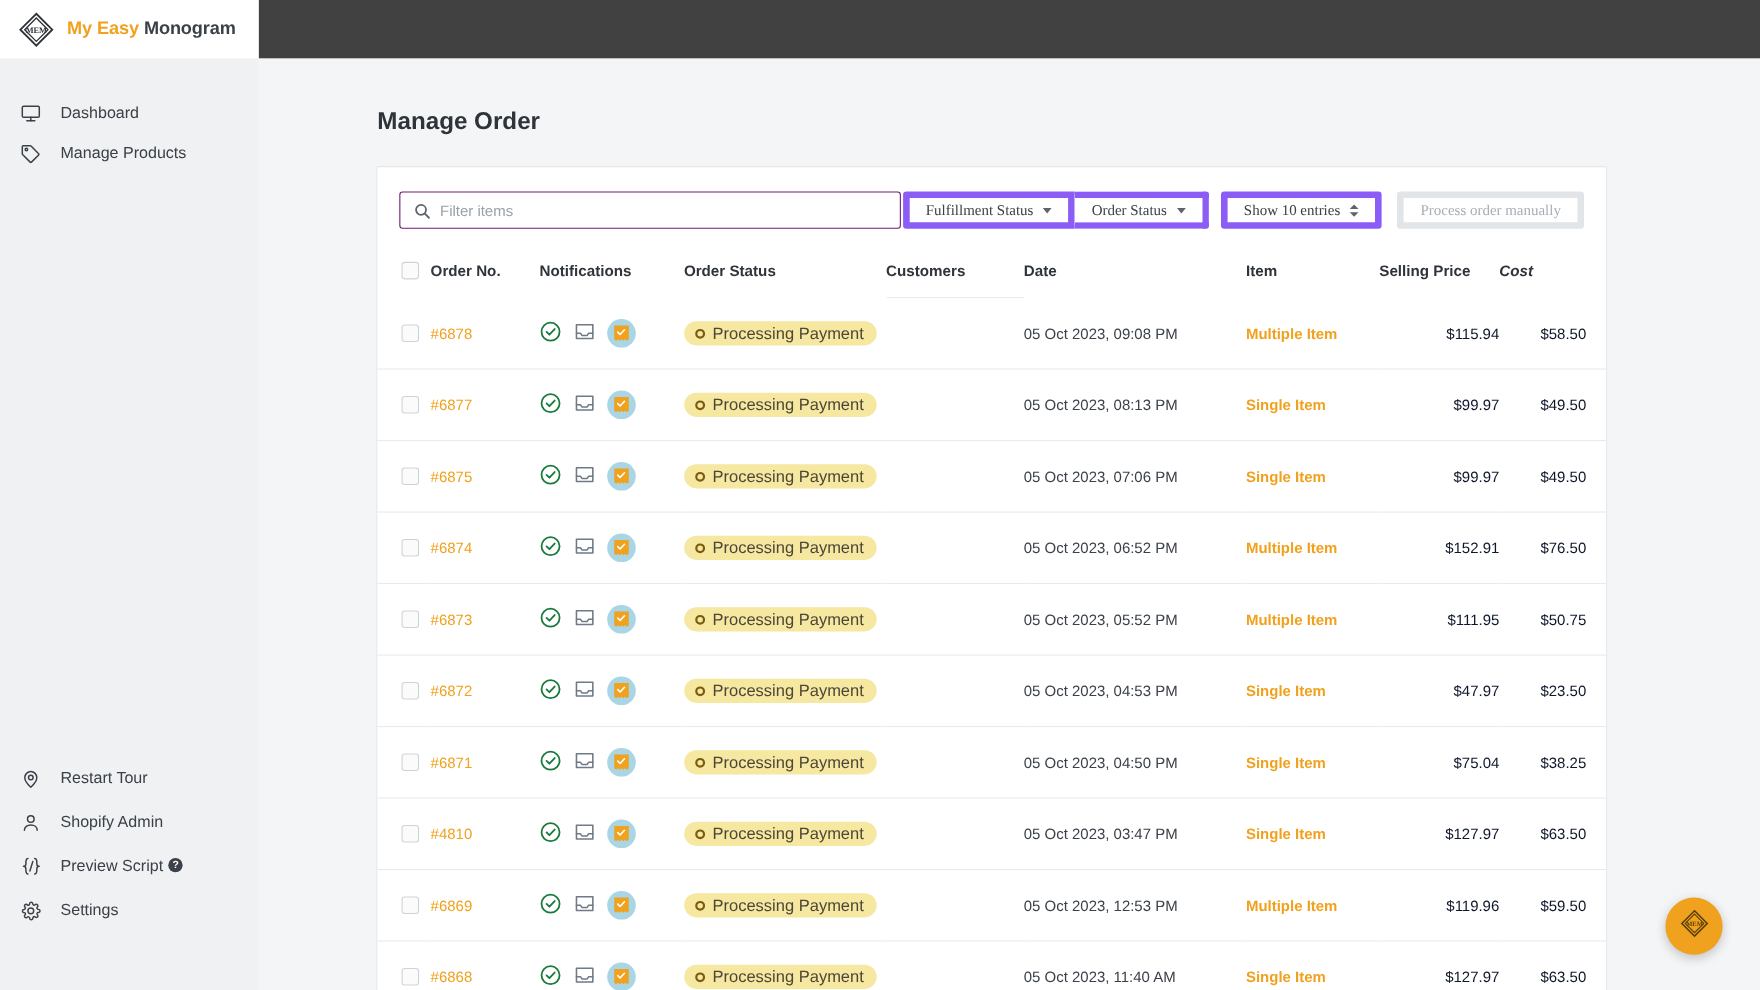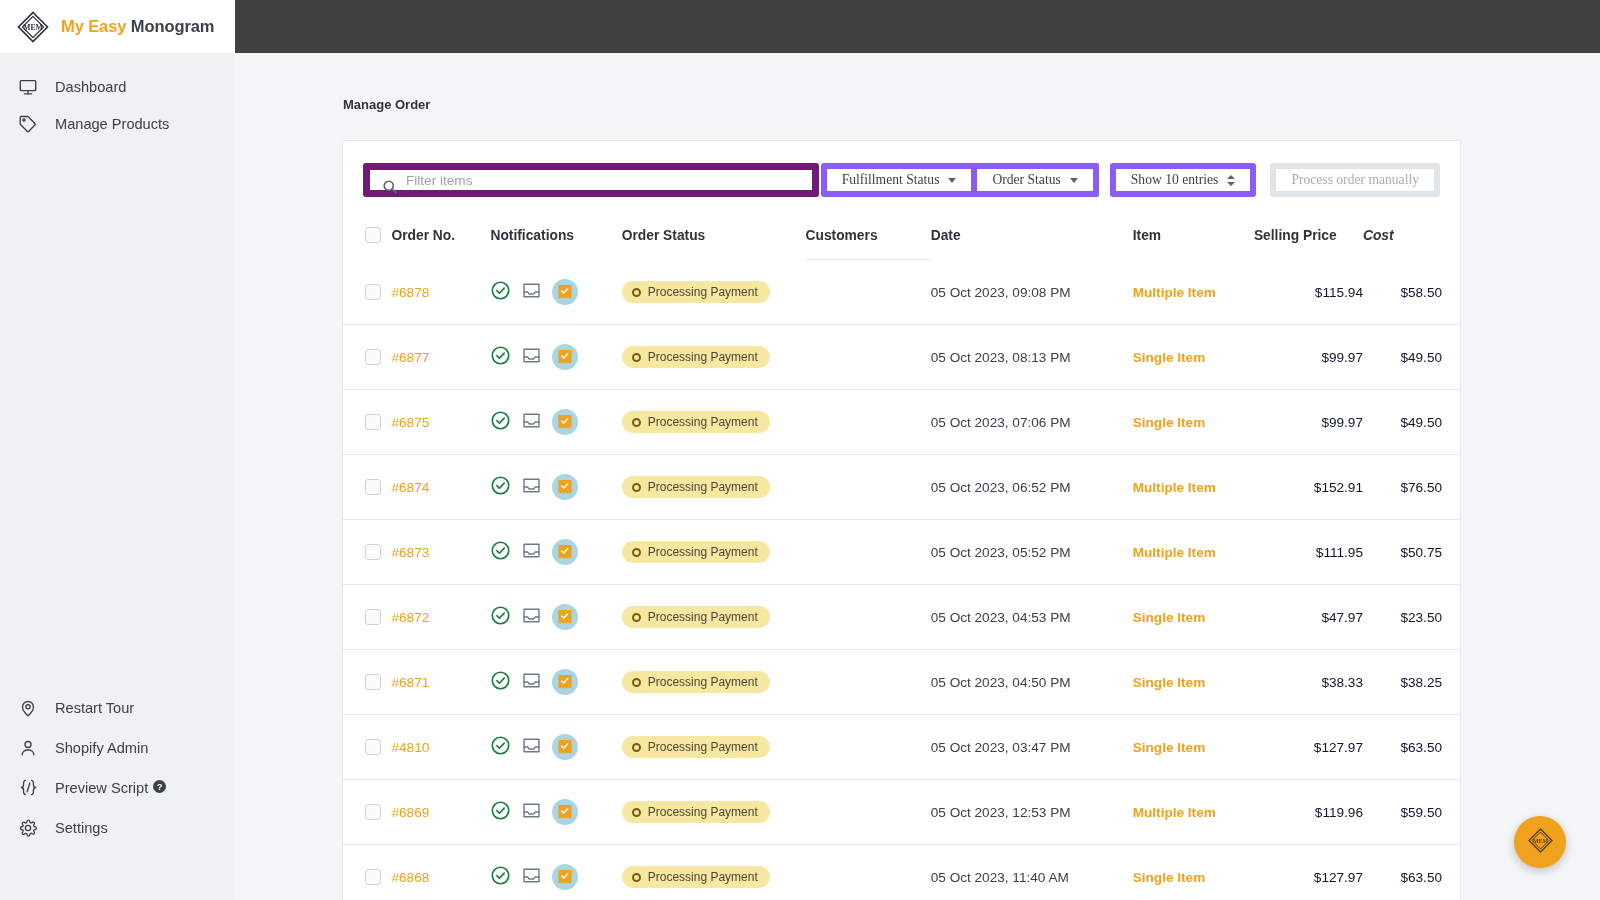--- a/index.html
+++ b/index.html
@@ -26,21 +26,21 @@
     padding-left: 16px;
     flex: 0 0 53px;
   }
   .brand-logo { width: 34px; height: 34px; flex: 0 0 34px; }
   .brand-text {
     font-size: 16.5px; font-weight: 700; letter-spacing: -.1px;
     color: #3b4149; white-space: nowrap;
   }
   .brand-text .hl { color: #f0a11e; }
 
-  .nav-top { padding-top: 16px; }
+  .nav-top { padding-top: 32px; }
   .nav-item {
     display: flex; align-items: center; gap: 16px;
     height: 36px; padding-left: 17px;
     color: #3b4149; font-size: 14.6px; font-weight: 400;
     margin-bottom: 1px;
   }
   .nav-top .nav-item { margin-bottom: 0; height: 36px; }
   .nav-top .nav-item + .nav-item { margin-top: 1px; }
   .nav-item .ico { width: 22px; height: 22px; flex: 0 0 22px; display:flex; align-items:center; justify-content:center; }
   .nav-item.active { background: #f5dbab; color: #e8961b; font-weight: 600; }
@@ -57,42 +57,42 @@
     position: relative; top: -1px;
   }
   .nav-label-wrap { display: flex; align-items: center; }
 
   
   .main { flex: 1 1 auto; position: relative; background: #f4f5f6; height: 900px; }
   .topbar {
     height: 53px; background: #414141; width: 100%;
   }
   .page-title {
-    font-size: 13px; font-weight: 600; color: #2f343a;
+    font-size: 22px; font-weight: 600; color: #2f343a;
     margin: 44px 0 0 108px;
   }
 
   
   .card {
     margin: 28px 0 0 107px;
     width: 1119px;
     background: #fff;
     border: 1px solid #e6e8ea;
     border-radius: 2px;
     min-height: 770px;
   }
   .toolbar {
     display: flex; align-items: center;
     padding: 22px 20px 0 20px;
     gap: 0;
   }
   .search-box {
     position: relative;
     width: 462px; height: 34px;
-    border: 7px solid #701a75; border-radius: 3px;
+    border: 1px solid #701a75; border-radius: 3px;
     display: flex; align-items: center;
     background: #fff;
   }
   .search-box svg { position: absolute; left: 12px; top: 9px; }
   .search-input {
     border: 0; outline: 0; width: 100%;
     padding: 0 12px 0 36px;
     font-family: "Liberation Sans", sans-serif;
     font-size: 13.6px; color: #3b4149;
     background: transparent;
@@ -160,21 +160,21 @@
   .notif { display: flex; align-items: center; gap: 10px; }
   .receipt-wrap {
     width: 26px; height: 26px; border-radius: 50%;
     background: #a9d5e4; display: flex; align-items: center; justify-content: center;
   }
 
   .badge {
     display: inline-flex; align-items: center; gap: 7px;
     background: #f6e7a1; color: #4c4737;
     border-radius: 11px; height: 22px; padding: 0 12px 0 10px;
-    font-size: 12px; white-space: nowrap;
+    font-size: 15px; white-space: nowrap;
   }
   .badge .ring {
     width: 9px; height: 9px; border-radius: 50%;
     border: 2.3px solid #7a5c10; display: inline-block;
   }
 
   
   .fab {
     position: absolute; right: 34px; bottom: 32px;
     width: 52px; height: 52px; border-radius: 50%;
@@ -563,21 +563,21 @@
                   </span>
                 </span>
               </td>
               <td class="col-status"><span class="badge">
                   <i class="ring"></i>
                   <span>Processing Payment</span>
                 </span></td>
               <td class="col-cust"></td>
               <td class="col-date">05 Oct 2023, 04:50 PM</td>
               <td class="col-item"><span class="item-link">Single Item</span></td>
-              <td class="col-price"><span class="price">$38.33</span></td>
+              <td class="col-price"><span class="price">$75.04</span></td>
               <td class="col-cost"><span class="price">$38.25</span></td>
             </tr>
             <tr>
               <td class="col-cb">
                 <span class="cb"></span>
               </td>
               <td class="col-order"><span class="order-link">#4810</span></td>
               <td class="col-notif">
                 <span class="notif">
                   <span><svg width="21" height="21" viewBox="0 0 22 22" fill="none" stroke="#1a7a3c" stroke-width="1.7" stroke-linecap="round" stroke-linejoin="round">

